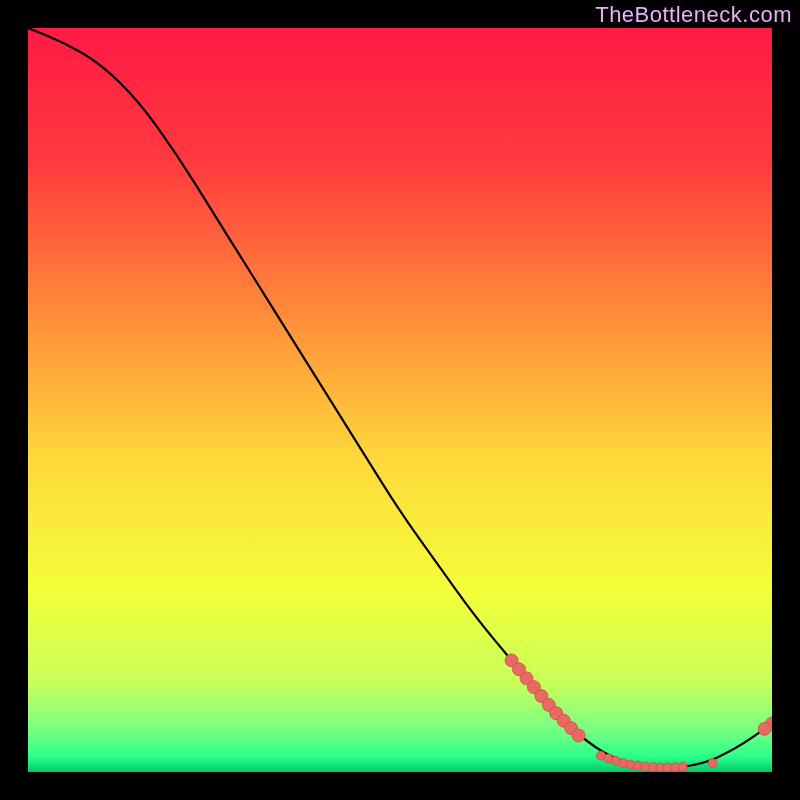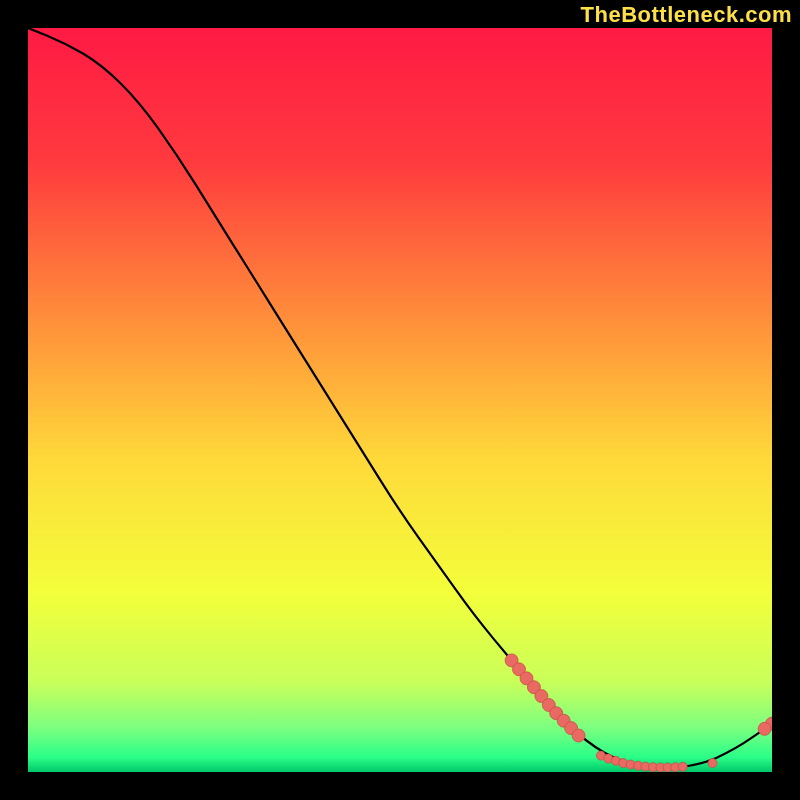--- a/index.html
+++ b/index.html
@@ -14,23 +14,23 @@
   .outer {
     position: relative;
     width: 800px;
     height: 800px;
     background: #000;
   }
   .watermark {
     position: absolute;
     top: 2px;
     right: 8px;
-    color: #fde047;
+    color: #f0abfc;
     font-size: 22px;
-    font-weight: 700;
+    font-weight: 400;
     letter-spacing: 0.5px;
     z-index: 3;
   }
   .plot {
     position: absolute;
     left: 28px;
     top: 28px;
     width: 744px;
     height: 744px;
     background: #000;

